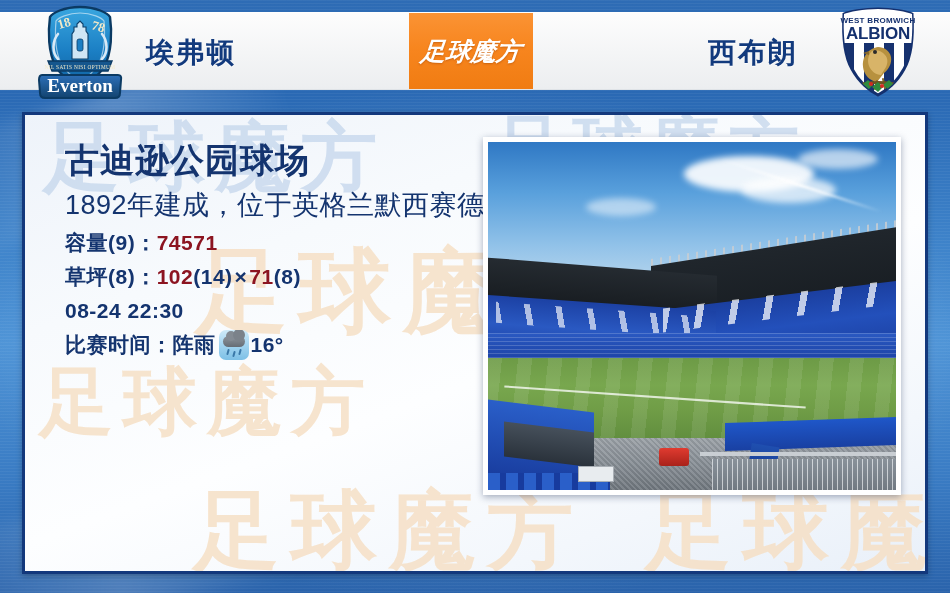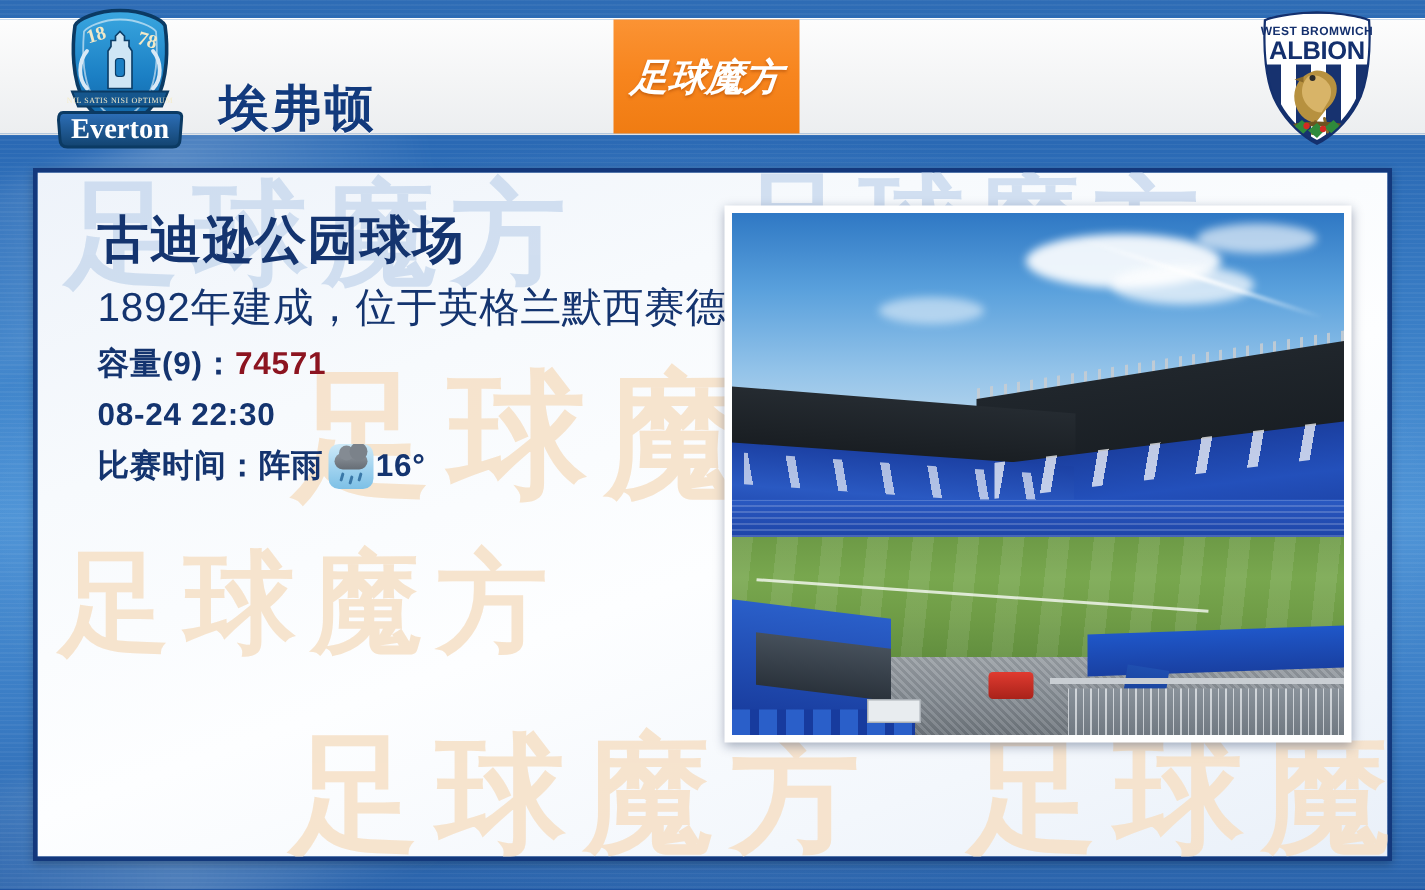--- a/index.html
+++ b/index.html
@@ -34,24 +34,23 @@
   #header{
     position:absolute;left:0;top:12px;width:950px;height:78px;
     background:linear-gradient(180deg,#fdfdfd 0%, #f4f5f6 52%, #eceef0 100%);
     border-top:1px solid #ffffff;border-bottom:1px solid #dfe3e7;
     box-sizing:border-box;
   }
   .crest{position:absolute;top:-12px;width:104px;height:102px;}
   .crest.left{left:28px;}
   .crest.right{right:22px;top:-8px;width:100px;height:96px;}
   .team-name{
-    position:absolute;top:26px;font-size:33px;font-weight:bold;color:#123a7d;
+    position:absolute;top:26px;font-size:28px;font-weight:bold;color:#123a7d;
     letter-spacing:2px;line-height:1;
     text-shadow:0 1px 0 rgba(255,255,255,.8);
-    margin-top:16px;
   }
   .team-name.left{left:146px;}
   .team-name.right{right:152px;}
   #brand-badge{
     position:absolute;left:409px;top:0;width:124px;height:76px;
     background:linear-gradient(180deg,#fb9334 0%, #f7851e 48%, #f07c12 100%);
     display:flex;align-items:center;justify-content:center;
   }
   #brand-badge .bt{
     font-size:25px;font-weight:bold;color:#ffffff;letter-spacing:0px;
@@ -248,20 +247,21 @@
         <text x="52" y="91" text-anchor="middle" font-family="Liberation Serif, serif" font-size="19" font-weight="bold" fill="#ffffff">Everton</text>
       </svg>
     </div>
 
     <div class="team-name left">埃弗顿</div>
 
     <div id="brand-badge">
       <span class="bt">足球魔方</span>
     </div>
 
+    <div class="team-name right">西布朗</div>
 
     <div class="crest right">
       <svg viewBox="0 0 100 96" width="100" height="96" aria-hidden="true">
         <defs>
           <clipPath id="wbaClip">
             <path d="M50 4 C36 4 20 7 16 9 C15 26 16 50 24 64 C31 77 42 86 50 90 C58 86 69 77 76 64 C84 50 85 26 84 9 C80 7 64 4 50 4 Z"></path>
           </clipPath>
         </defs>
         <path d="M50 4 C36 4 20 7 16 9 C15 26 16 50 24 64 C31 77 42 86 50 90 C58 86 69 77 76 64 C84 50 85 26 84 9 C80 7 64 4 50 4 Z" fill="#ffffff" stroke="#14306e" stroke-width="3"></path>
         <g clip-path="url(#wbaClip)">
@@ -307,20 +307,28 @@
       <div id="info">
         <h1 id="stadium-title">古迪逊公园球场</h1>
 
         <p class="desc">1892年建成，位于英格兰默西赛德</p>
 
         <p class="row">
           <span class="label">容量(9)：</span>
             <span class="hl">74571</span>
         </p>
 
+        <p class="row">
+          <span class="label">草坪(8)：</span>
+            <span class="hl">102</span>
+            <span class="nv">(14)</span>
+            <span class="times">×</span>
+            <span class="hl">71</span>
+            <span class="nv">(8)</span>
+        </p>
 
         <p class="row">
             <span class="nv">08-24 22:30</span>
         </p>
 
         <p class="row">
           <span class="label">比赛时间：</span>
             <span class="nv">阵雨</span>
             <span id="weather-icon">
               <span class="cloud"></span>

